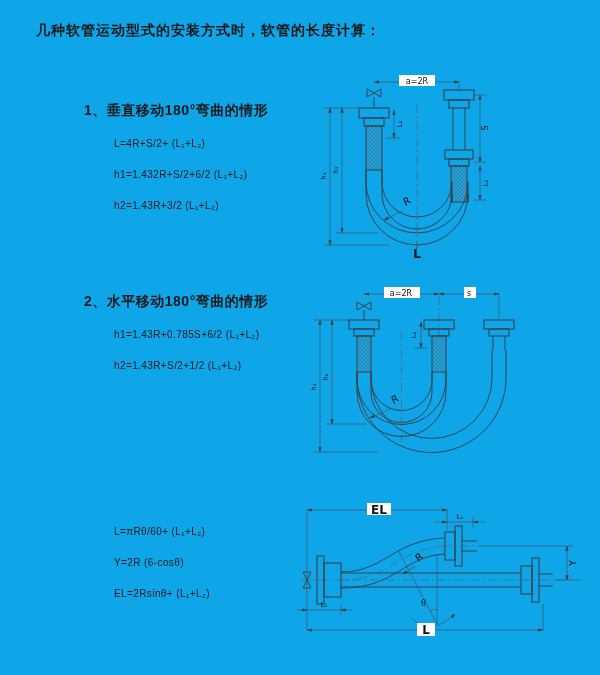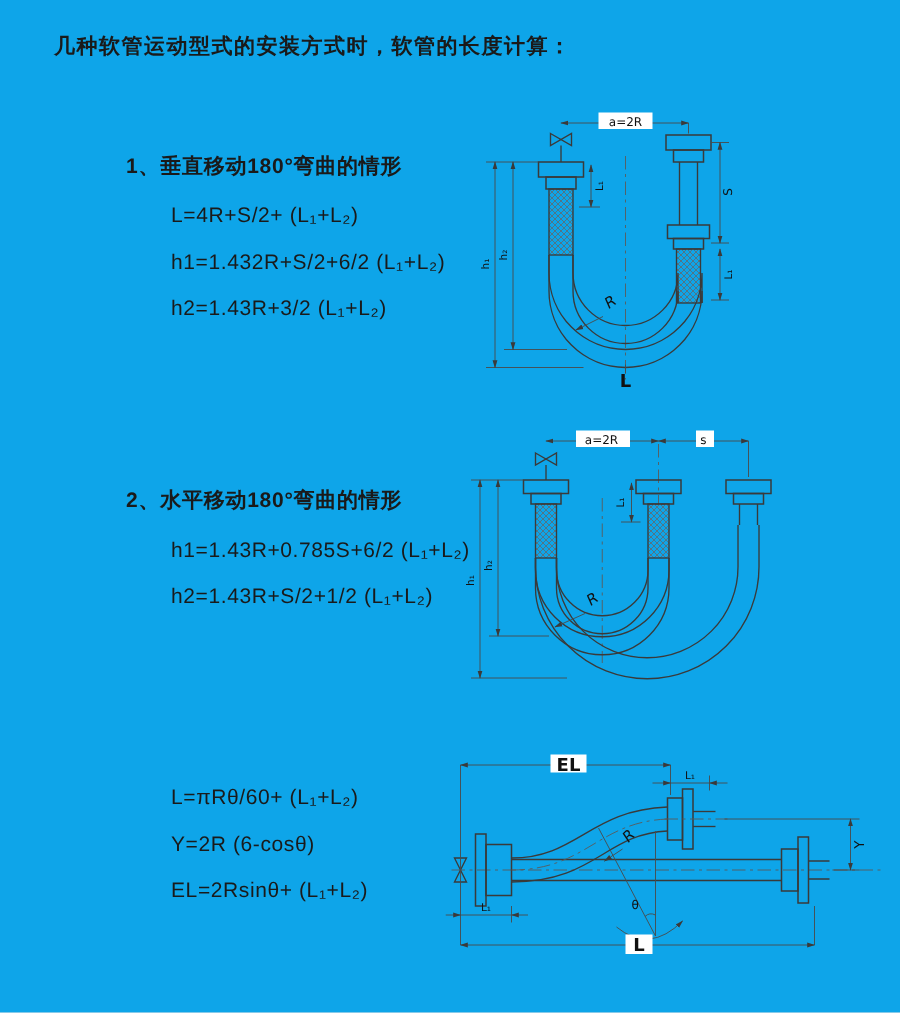--- a/index.html
+++ b/index.html
@@ -6,23 +6,23 @@
   .page{
     position:relative; width:600px; height:675px; background:#0ea5e9;
     font-family:"Liberation Sans","DejaVu Sans",sans-serif; color:#1a1a1a;
     overflow:hidden; margin:0 auto;
   }
   .title{
     position:absolute; left:36px; top:22px;
     font-size:14px; font-weight:bold; letter-spacing:1px;
   }
   .sec{ position:absolute; left:44px; width:275px;margin-left:40px; }
-  #sec1{ top:102px; } #sec2{ top:325px; } #sec3{ top:516px; }
+  #sec1{ top:102px; } #sec2{ top:293px; } #sec3{ top:516px; }
   .heading{ font-size:14px; font-weight:bold; letter-spacing:0.5px; margin-bottom:8px; }
-  .formula{ margin-left:30px; font-size:14px; line-height:31px; letter-spacing:0.4px; white-space:nowrap; }
+  .formula{ margin-left:30px; font-size:10px; line-height:31px; letter-spacing:0.4px; white-space:nowrap; }
   .dgm{ position:absolute; }
   #d1{ left:314px; top:70px; } #d2{ left:306px; top:282px; } #d3{ left:297px; top:500px; }
 
   svg .s  { fill:none; stroke:#3a3a3a; stroke-width:1; }
   svg .s2 { fill:none; stroke:#3a3a3a; stroke-width:0.9; }
   svg .dim{ fill:none; stroke:#4a4a4a; stroke-width:0.6; }
   svg .cl { fill:none; stroke:#5a5a5a; stroke-width:0.6; stroke-dasharray:9 3 2 3; }
   svg .wbg{ fill:#ffffff; stroke:none; }
   svg text{ fill:#111; stroke:none; font-family:"DejaVu Sans",sans-serif; }
   .t7{ font-size:7px; } .t8{ font-size:8px; } .t9{ font-size:9px; }

